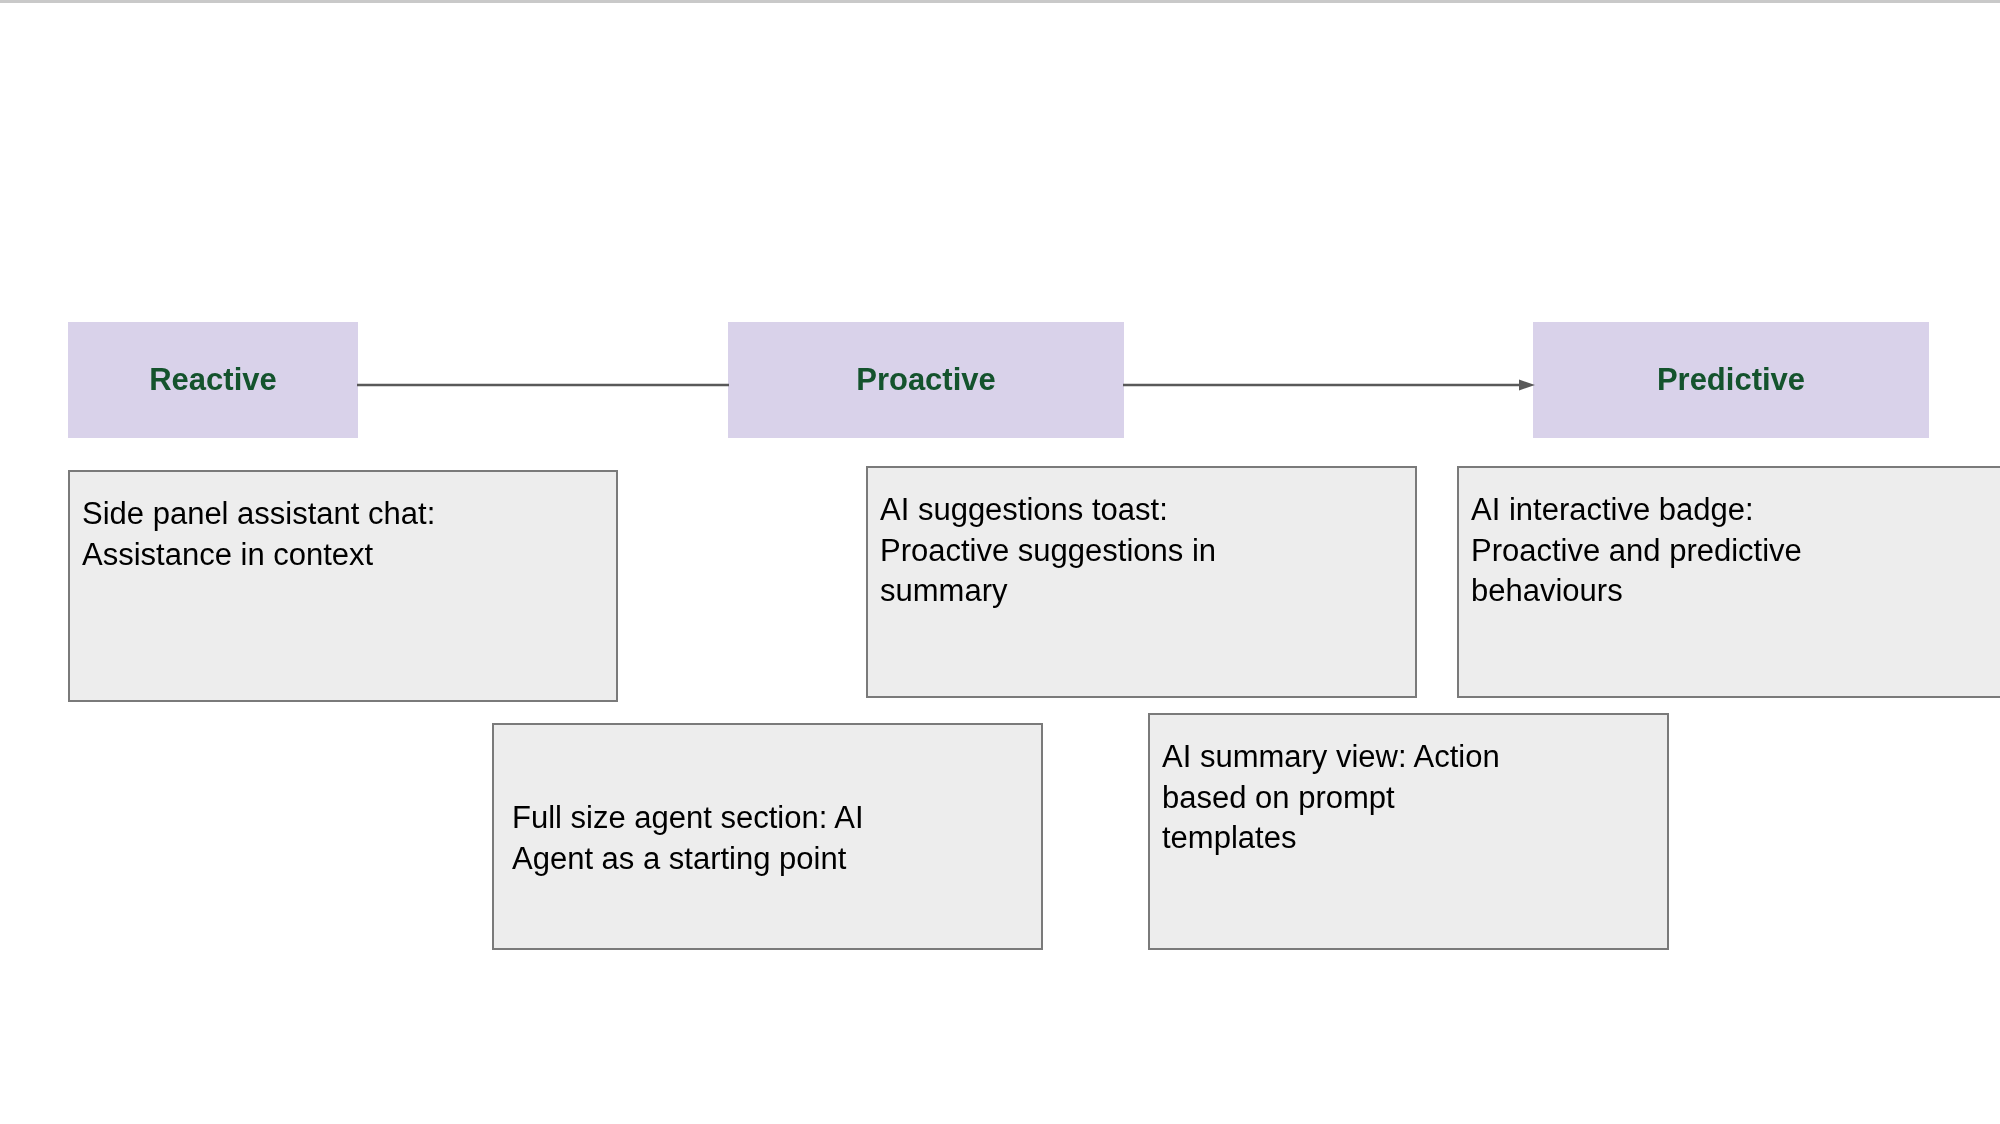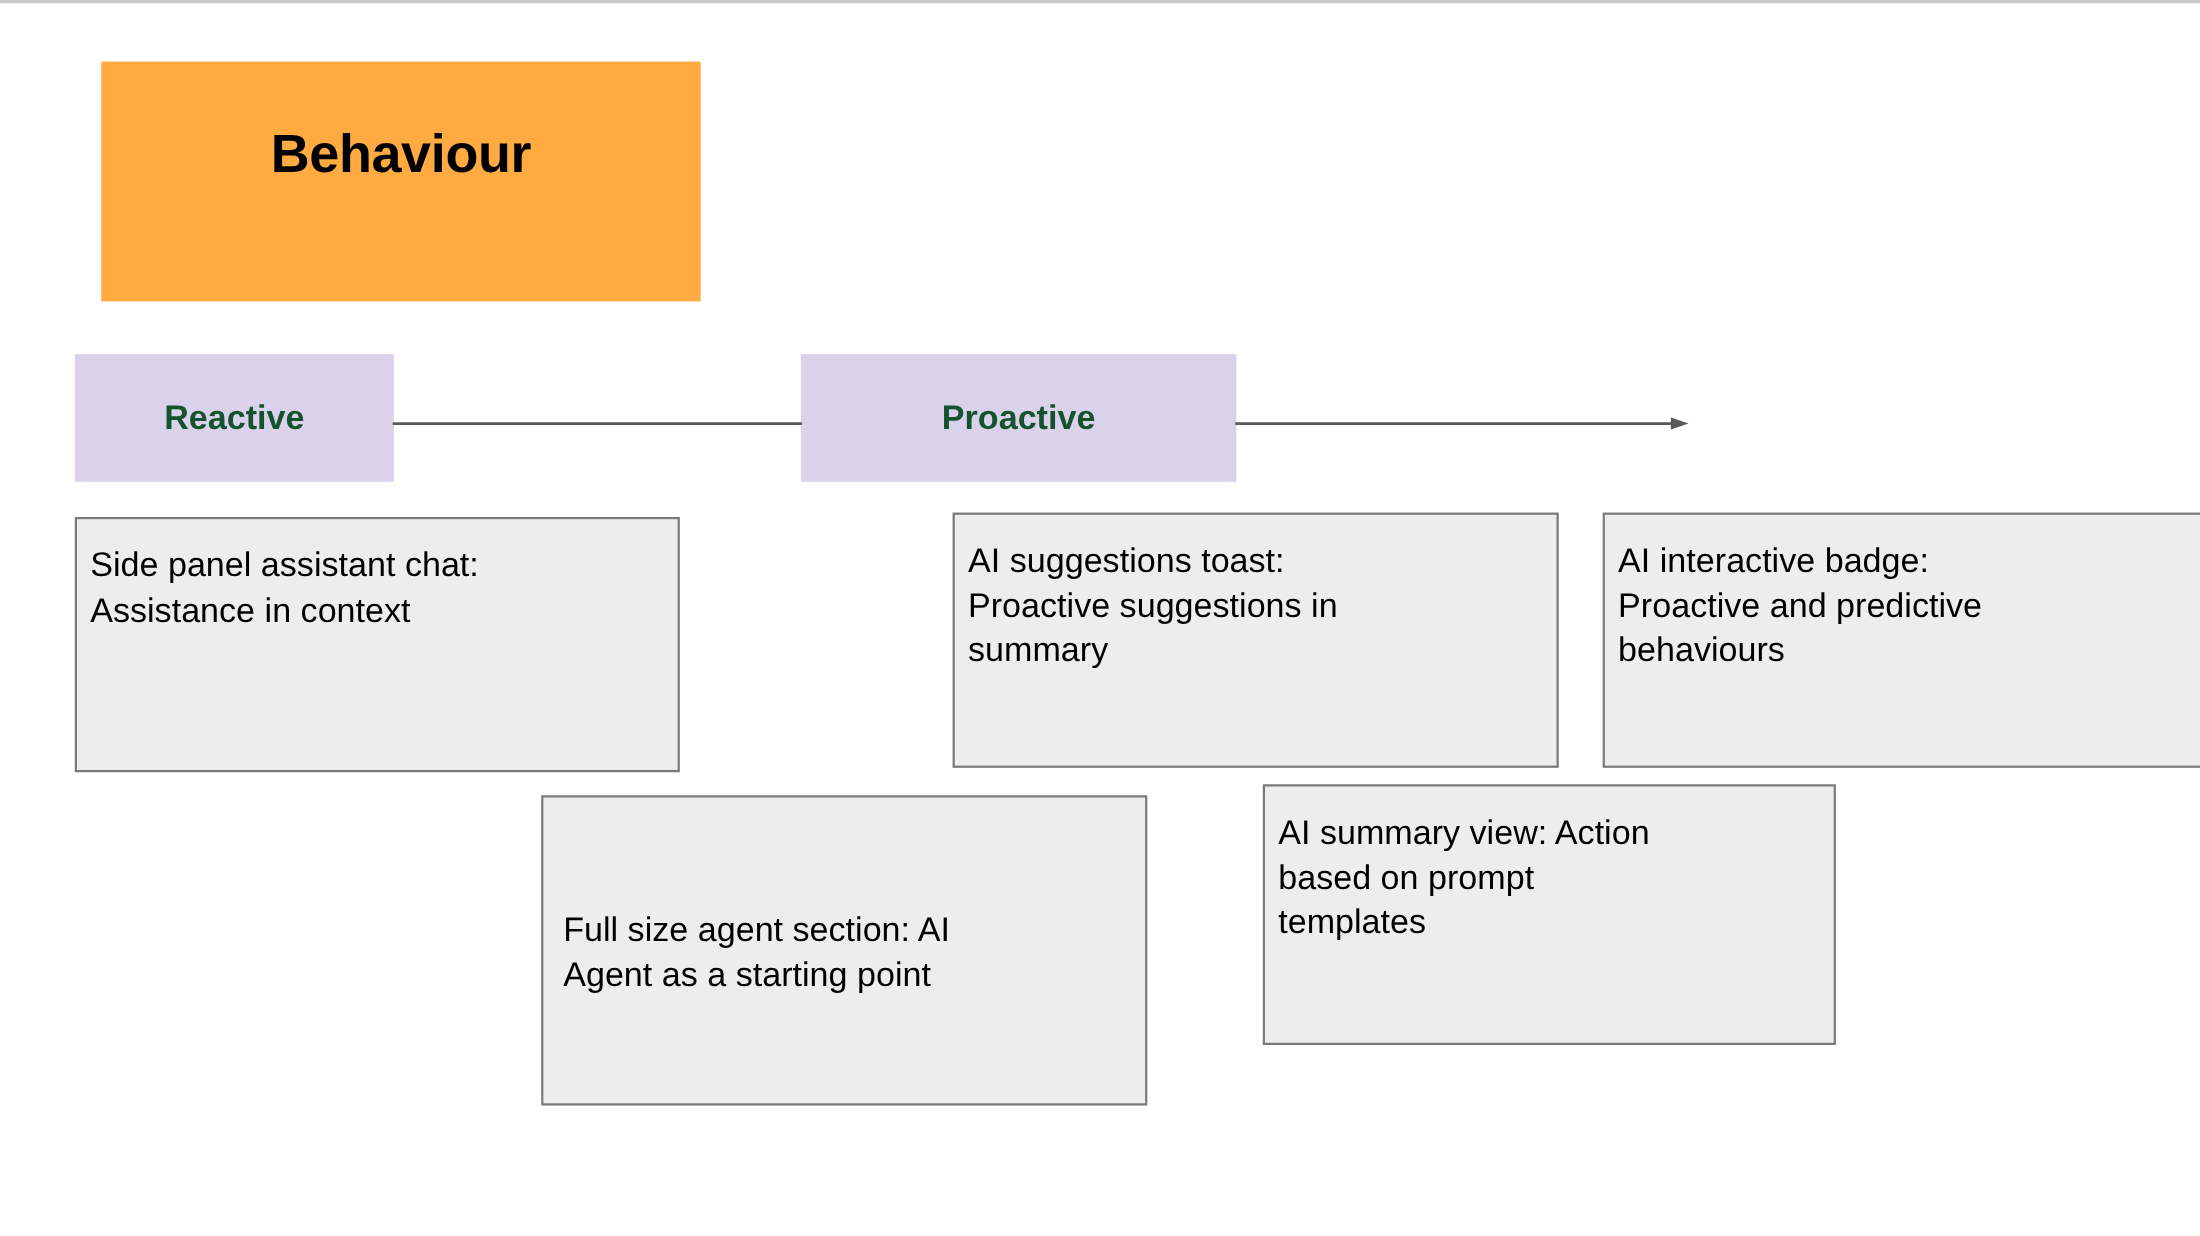--- a/index.html
+++ b/index.html
@@ -96,42 +96,42 @@
     line-height: 1.31;
     color: #000000;
     white-space: pre-line;
   }
   .card.align-top    { align-items: flex-start; padding-left: 12px; }
   .card.align-middle { align-items: center; }
 
   #card-side-panel     { left: 68px;   top: 470px; width: 550px; height: 232px; }
   #card-ai-suggestions { left: 866px;  top: 466px; width: 551px; height: 232px; }
   #card-ai-badge       { left: 1457px; top: 466px; width: 560px; height: 232px; }
-  #card-full-size      { left: 492px;  top: 723px; width: 551px; height: 282px; }
+  #card-full-size      { left: 492px;  top: 723px; width: 551px; height: 227px; }
   #card-ai-summary     { left: 1148px; top: 713px; width: 521px; height: 237px; }
 </style>
 </head>
 <body>
 
 <div id="canvas">
 
   <div class="top-rule"></div>
 
-  <div class="title-box" id="title-box">
-    <span class="title-text">Behaviour</span>
-  </div>
 
   <div class="stage" id="stage-reactive">
     <span class="stage-label">Reactive</span>
   </div>
 
   <div class="stage" id="stage-proactive">
     <span class="stage-label">Proactive</span>
   </div>
 
+  <div class="stage" id="stage-predictive">
+    <span class="stage-label">Predictive</span>
+  </div>
 
   <div class="connector" id="connector-1">
     <svg viewBox="0 0 372 14" preserveAspectRatio="none" aria-hidden="true">
       <line x1="0" y1="7" x2="372" y2="7" stroke="#595959" stroke-width="2.5"></line>
     </svg>
   </div>
 
   <div class="connector" id="connector-2">
     <svg viewBox="0 0 412 14" preserveAspectRatio="none" aria-hidden="true">
       <line x1="0" y1="7" x2="398" y2="7" stroke="#595959" stroke-width="2.5"></line>

